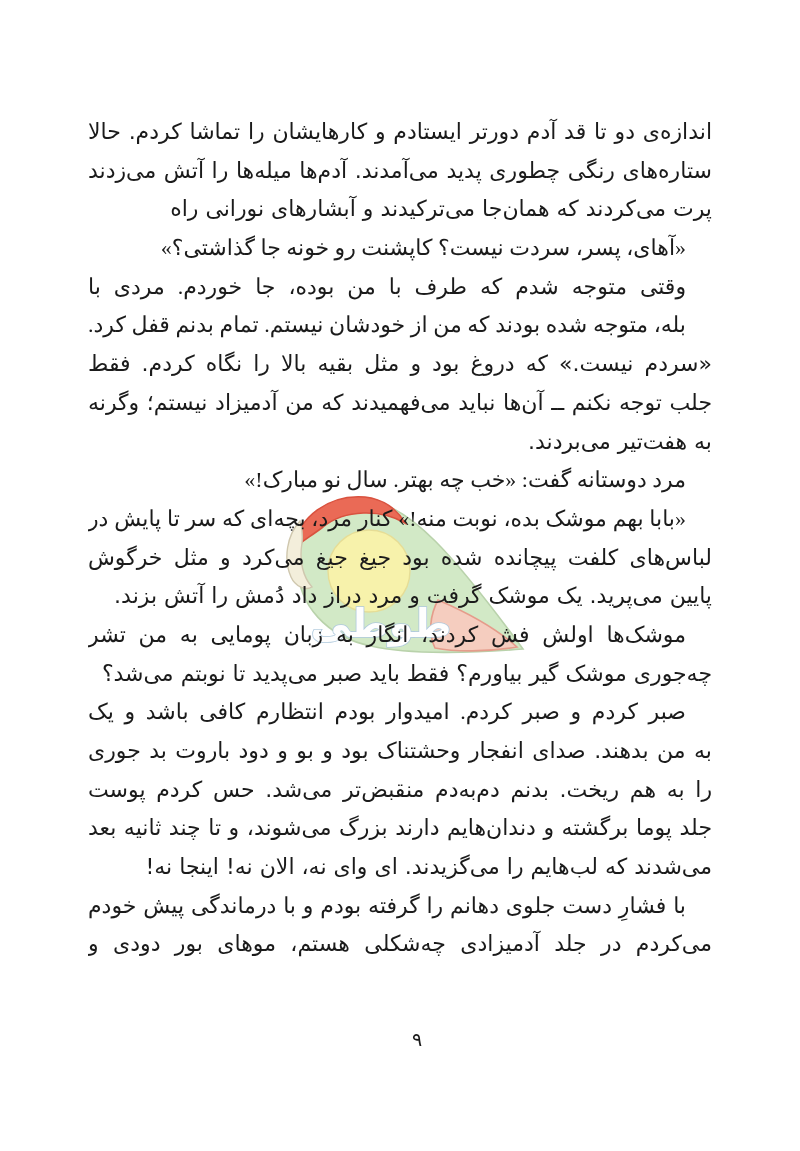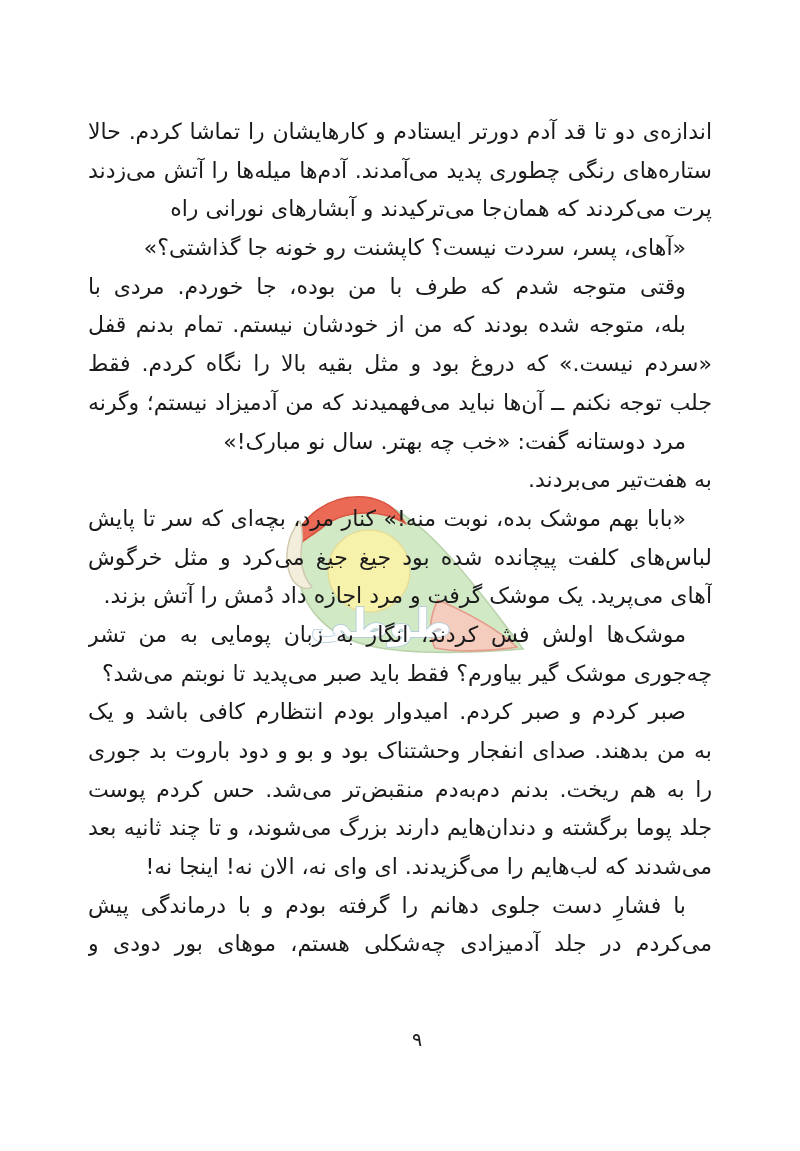--- a/index.html
+++ b/index.html
@@ -64,21 +64,21 @@
     white-space: normal;
   }
   
   .line:not(.end)::after {
     content: "";
     display: inline-block;
     width: 100%;
     height: 0;
   }
   .line.end { text-align: right; }
-  .line.indent { padding-right: 26px; }
+  .line.indent { padding-right: 26px; font-family: Liberation Serif, serif; }
   
   .page-number {
     position: absolute;
     top: 1028px;
     left: 0;
     right: 0;
     text-align: center;
     transform: translateX(17px);
     font-size: 19px;
     color: #1b1b1b;
@@ -124,25 +124,25 @@
 
   <div class="text-block">
       <div class="line">اندازه‌ی دو تا قد آدم دورتر ایستادم و کارهایشان را تماشا کردم. حالا دیگر می‌دیدم</div>
       <div class="line">ستاره‌های رنگی چطوری پدید می‌آمدند. آدم‌ها میله‌ها را آتش می‌زدند و به هوا</div>
       <div class="line end">پرت می‌کردند که همان‌جا می‌ترکیدند و آبشارهای نورانی راه می‌انداختند.</div>
       <div class="line indent end">«آهای، پسر، سردت نیست؟ کاپشنت رو خونه جا گذاشتی؟»</div>
       <div class="line indent">وقتی متوجه شدم که طرف با من بوده، جا خوردم. مردی با کنجکاوی به من</div>
       <div class="line indent">بله، متوجه شده بودند که من از خودشان نیستم. تمام بدنم قفل کرد. گفتم:</div>
       <div class="line">«سردم نیست.» که دروغ بود و مثل بقیه بالا را نگاه کردم. فقط می‌خواستم</div>
       <div class="line">جلب توجه نکنم ــ آن‌ها نباید می‌فهمیدند که من آدمیزاد نیستم؛ وگرنه دست</div>
+      <div class="line end">به هفت‌تیر می‌بردند.</div>
       <div class="line indent end">مرد دوستانه گفت: «خب چه بهتر. سال نو مبارک!»</div>
-      <div class="line end">به هفت‌تیر می‌بردند.</div>
       <div class="line indent">«بابا بهم موشک بده، نوبت منه!» کنار مرد، بچه‌ای که سر تا پایش در</div>
       <div class="line">لباس‌های کلفت پیچانده شده بود جیغ جیغ می‌کرد و مثل خرگوش پاسفید بالا و</div>
-      <div class="line end">آهای می‌پرید. یک موشک گرفت و مرد اجازه داد دُمش را آتش بزند.</div>
+      <div class="line end">پایین می‌پرید. یک موشک گرفت و مرد دراز داد دُمش را آتش بزند.</div>
       <div class="line indent">موشک‌ها اولش فش کردند، انگار به زبان پومایی به من تشر می‌زدند. ولی</div>
       <div class="line end">چه‌جوری موشک گیر بیاورم؟ فقط باید صبر می‌پدید تا نوبتم می‌شد؟</div>
       <div class="line indent">صبر کردم و صبر کردم. امیدوار بودم انتظارم کافی باشد و یک موشک هم</div>
       <div class="line">به من بدهند. صدای انفجار وحشتناک بود و بو و دود باروت بد جوری اعصابم</div>
       <div class="line">را به هم ریخت. بدنم دم‌به‌دم منقبض‌تر می‌شد. حس کردم پوست بازویم به</div>
       <div class="line">جلد پوما برگشته و دندان‌هایم دارند بزرگ می‌شوند، و تا چند ثانیه بعد آن‌قدر دراز</div>
       <div class="line end">می‌شدند که لب‌هایم را می‌گزیدند. ای وای نه، الان نه! اینجا نه!</div>
       <div class="line indent">با فشارِ دست جلوی دهانم را گرفته بودم و با درماندگی پیش خودم مجسم</div>
       <div class="line">می‌کردم در جلد آدمیزادی چه‌شکلی هستم، موهای بور دودی و چشم‌های سبز</div>
     </div>

